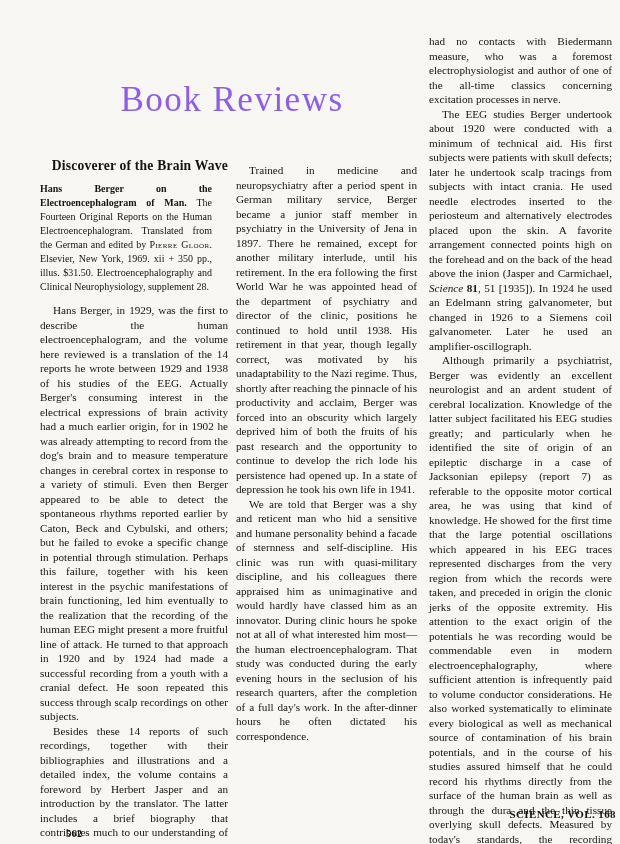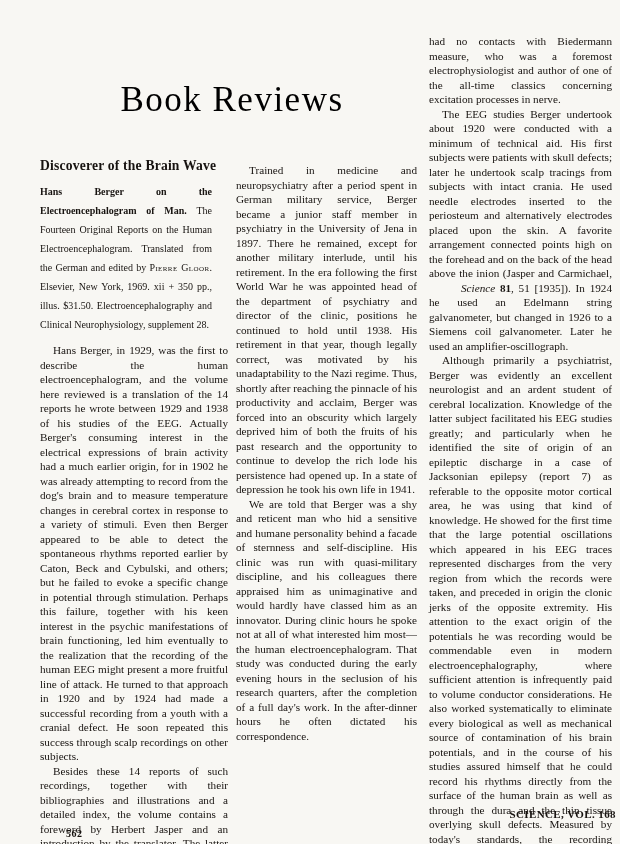--- a/index.html
+++ b/index.html
@@ -16,52 +16,52 @@
   .page-title {
     position: absolute;
     left: 40px;
     top: 80px;
     width: 384px;
     margin: 0;
     text-align: center;
     font-size: 35px;
     font-weight: 400;
     letter-spacing: 1.5px;
-    color: #000000;
+    color: #8b5cf6;
   }
   .col {
     position: absolute;
     text-align: justify;
     font-size: 11.2px;
     line-height: 14.5px;
     hyphens: auto;
     -webkit-hyphens: auto;
   }
   .col1 { left: 40px;  top: 158px; width: 188px; }
   .col2 { left: 236px; top: 163px; width: 181px; }
   .col3 { left: 429px; top: 34px;  width: 183px; }
   .review-heading {
     margin: 0 0 8px 0;
     font-size: 13.6px;
     font-weight: 700;
     line-height: 16px;
     letter-spacing: 0.2px;
-    text-align: left;
+    text-align: right;
   }
   .citation {
     margin: 0 16px 9px 0;
     font-size: 10px;
-    line-height: 19px;
+    line-height: 14px;
     text-align: justify;
   }
   .citation .b { font-weight: 700; }
   .citation .sc { font-variant: small-caps; letter-spacing: 0.4px; }
   p.para { margin: 0; }
   p.indent { text-indent: 13px; }
-  .jrnl-italic { font-style: italic; margin-left: 32px; }
+  .jrnl-italic { font-style: italic; }
   .vol-bold { font-weight: 700; margin-top: 36px; }
   .footer-page-number {
     position: absolute;
     left: 55px;
     top: 828px;
     font-size: 10px;
     font-weight: 700;
     letter-spacing: 0.5px;
     padding-left: 11px;
   }

